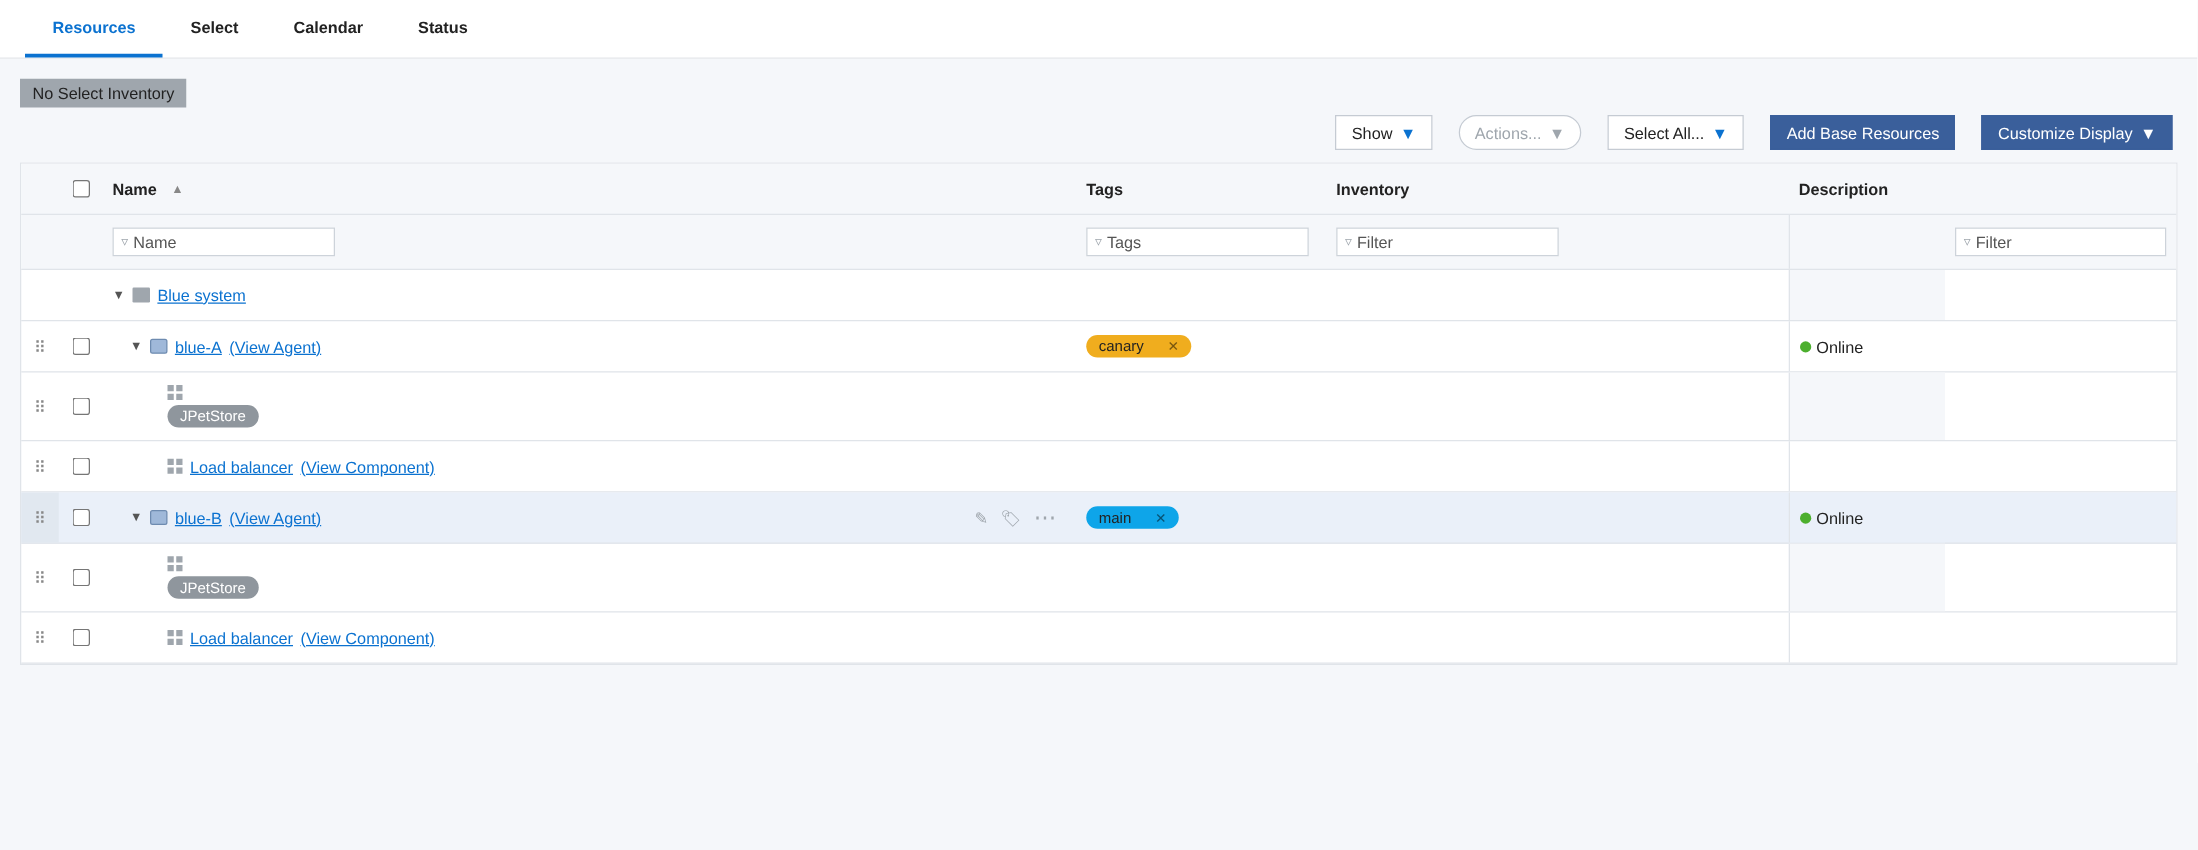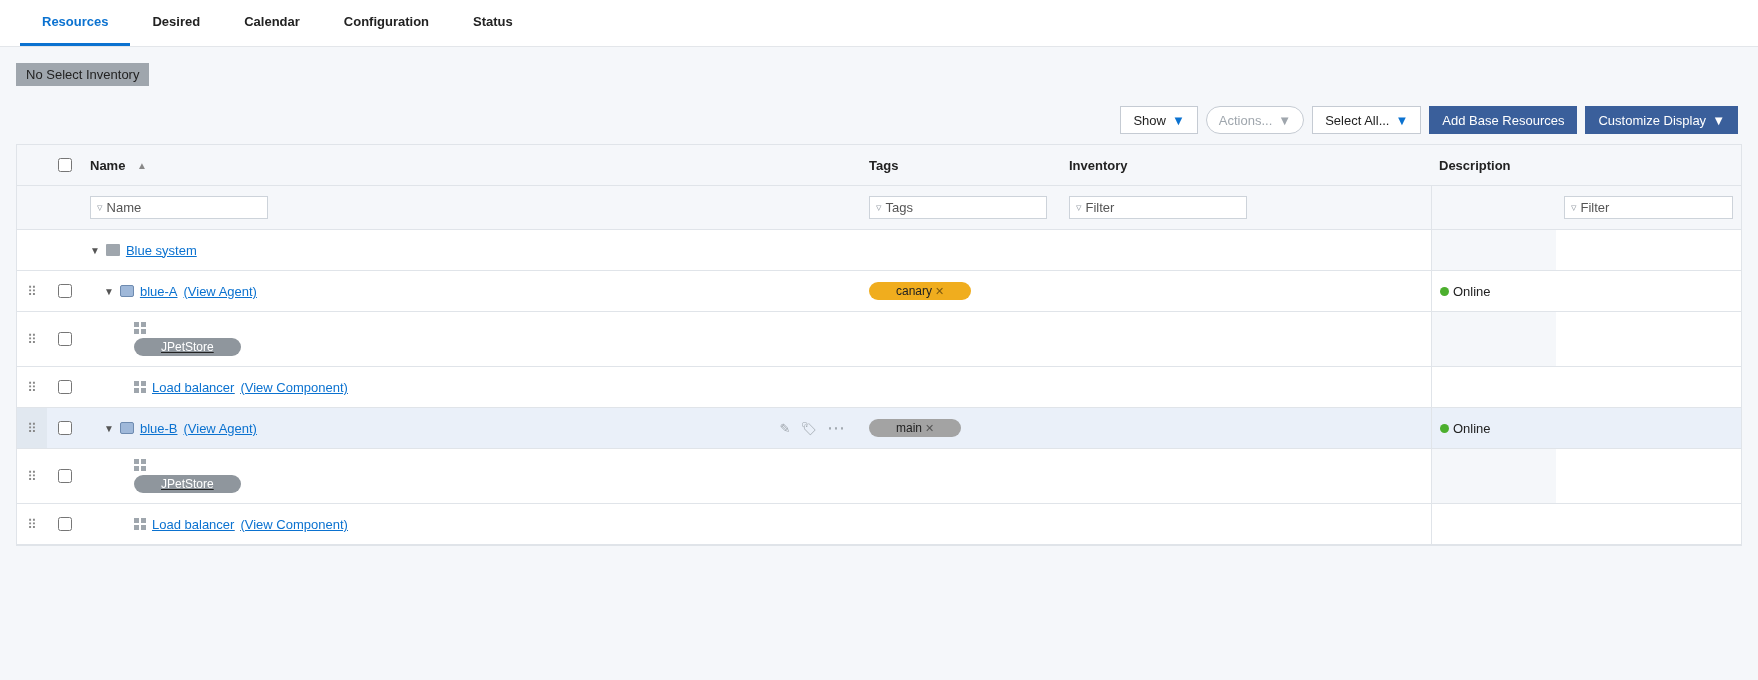--- a/index.html
+++ b/index.html
@@ -2,79 +2,78 @@
 <html><head>
 <meta charset="utf-8">
 <style>
   *{box-sizing:border-box;margin:0;padding:0;font-family:Arial,Helvetica,sans-serif;}
   body{background:#f5f7fa;font-size:13px;color:#222;}
   .tabs{background:#fff;border-bottom:1px solid #e3e6ea;padding:0 20px;display:flex;}
   .tab{padding:14px 22px;font-weight:700;color:#222;cursor:pointer;}
   .tab.active{color:#0b72d0;border-bottom:3px solid #0b72d0;}
   .content{padding:16px;}
   .badge-box{display:inline-block;background:#9fa6ad;color:#222;padding:4px 10px;font-size:13px;}
-  .toolbar{display:flex;justify-content:flex-end;gap:8px;margin-top:20px;margin-bottom:10px;padding-right:4px;}
+  .toolbar{display:flex;justify-content:flex-end;gap:21px;margin-top:6px;margin-bottom:10px;padding-right:4px;}
   .btn{display:inline-flex;align-items:center;gap:6px;border:1px solid #c5cbd3;background:#fff;color:#222;padding:5px 12px;font-size:13px;cursor:pointer;min-height:28px;}
   .btn .caret{color:#0b72d0;}
   .btn.primary{background:#3a5f9b;border-color:#3a5f9b;color:#fff;}
   .btn.primary .caret{color:#fff;}
   .btn.disabled{color:#9fa6ad;cursor:default;border-radius:14px;}
   .btn.disabled .caret{color:#9fa6ad;}
   .table{background:#fff;border:1px solid #e0e4e9;}
   .header{background:#f5f7fa;border-bottom:1px solid #e0e4e9;}
   .row{display:grid;grid-template-columns:30px 35px 1fr 200px 370px 125px 185px;border-bottom:1px solid #e0e4e9;}
   .filter-row{background:#f5f7fa;}
   .cell{padding:10px 8px;display:flex;align-items:center;gap:4px;min-height:40px;}
   .header .cell{font-weight:700;}
   .col-handle{justify-content:center;color:#888;}
   .col-check{justify-content:center;}
   .col-status{border-left:1px solid #e0e4e9;}
   .input-like{display:flex;align-items:center;gap:4px;border:1px solid #cdd3da;background:#fff;padding:3px 6px;width:178px;color:#555;}
   .input-like.sm{width:178px;}
   .filter-icon{color:#9fa6ad;font-size:11px;}
   .tree{display:flex;align-items:center;gap:6px;}
   .indent-1{padding-left:14px;}
-  .indent-2{padding-left:44px;text-decoration:underline;}
+  .indent-2{padding-left:44px;}
   .caret-tree{color:#555;font-size:10px;}
   .link{color:#0b72d0;text-decoration:underline;cursor:pointer;}
   .sub-link{color:#0b72d0;text-decoration:underline;cursor:pointer;}
   .icon-folder,.icon-agent,.icon-comp{display:inline-block;width:14px;height:12px;}
   .icon-folder{background:#9fa6ad;border-radius:1px;position:relative;}
   .icon-agent{background:#9fb8d9;border:1px solid #6e8bb0;border-radius:2px;}
   .icon-comp{width:12px;height:12px;background:
      linear-gradient(#9fa6ad,#9fa6ad) 0 0/5px 5px no-repeat,
      linear-gradient(#9fa6ad,#9fa6ad) 7px 0/5px 5px no-repeat,
      linear-gradient(#9fa6ad,#9fa6ad) 0 7px/5px 5px no-repeat,
      linear-gradient(#9fa6ad,#9fa6ad) 7px 7px/5px 5px no-repeat;}
-  .pill{display:inline-flex;align-items:center;gap:3px;border-radius:12px;padding:2px 27px;font-size:12px;}
+  .pill{display:inline-flex;align-items:center;gap:19px;border-radius:12px;padding:2px 10px;font-size:12px;}
   .pill.gray{background:#8f969d;color:#fff;}
   .pill.yellow{background:#f0ad1e;color:#222;}
-  .pill.pink{background:#a3a3a3;color:#222;}
+  .pill.pink{background:#0ea5e9;color:#222;}
   .pill .x{font-size:11px;color:rgba(0,0,0,.5);cursor:pointer;}
   .status-dot{width:9px;height:9px;border-radius:50%;background:#4caf2e;display:inline-block;}
   .body-row.highlighted{background:#eaf0f9;}
   .body-row.highlighted .col-handle{background:#e1e8f0;}
   .body-row .actions{margin-left:auto;display:none;align-items:center;gap:10px;color:#9fa6ad;padding-right:6px;}
   .body-row.highlighted .actions{display:flex;}
   .body-row .cell.col-name{position:relative;}
   .body-row.zebra .col-status{background:#f5f7fa;}
   .body-row.highlighted .col-status{background:#eaf0f9;}
   .dots{font-size:18px;letter-spacing:2px;line-height:0;}
   .pencil,.tagi{font-size:13px;}
   input[type=checkbox]{width:14px;height:14px;}
   .sort-arrow{color:#888;font-size:10px;}
 </style>
 </head>
 <body>
 
 <div class="tabs" id="tabs">
     <div class="tab active">Resources</div>
-    <div class="tab">Desired</div>
+    <div class="tab">Select</div>
     <div class="tab">Calendar</div>
-    <div class="tab">Configuration</div>
     <div class="tab">Status</div>
   </div>
 
 <div class="content">
   <div class="badge-box">No Select Inventory</div>
 
   <div class="toolbar">
     <button class="btn">
         <span>Show</span>
         <span class="caret">▼</span>

